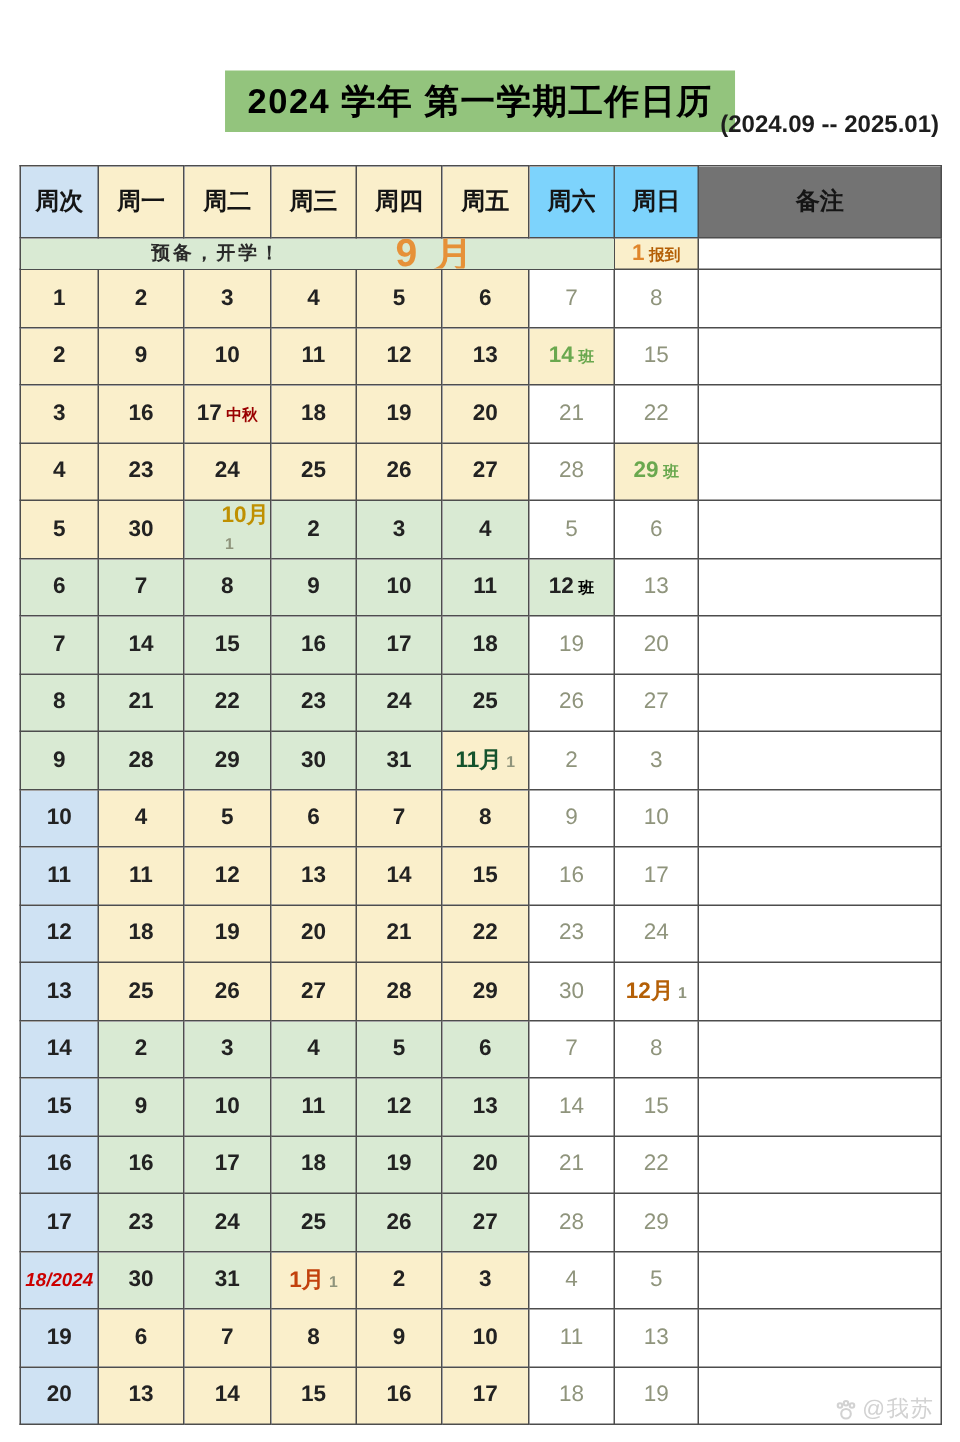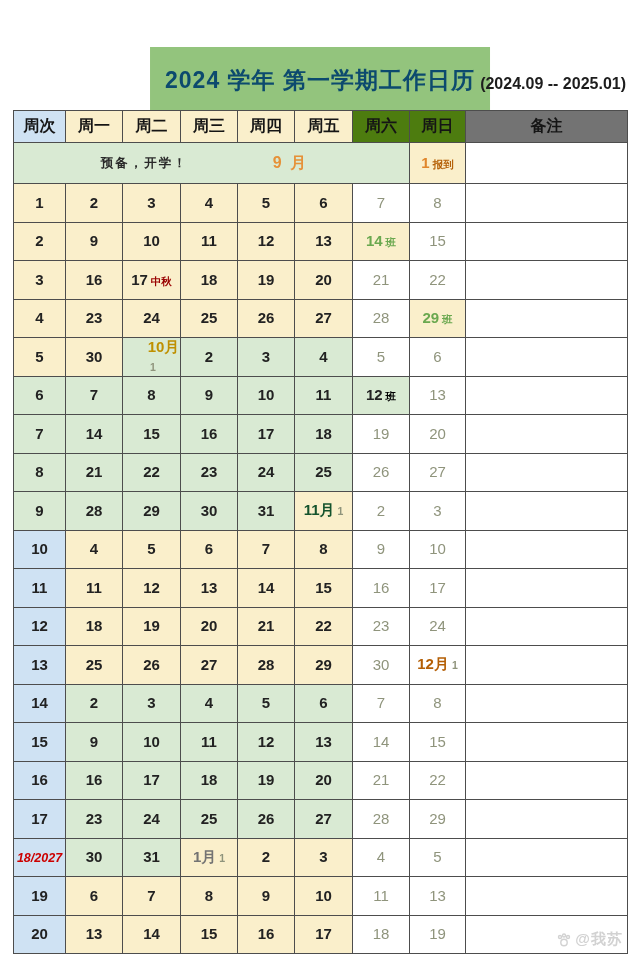--- a/index.html
+++ b/index.html
@@ -2,71 +2,71 @@
 <html><head>
 <meta charset="utf-8">
 <style>
   html,body{margin:0;padding:0;}
   body{
     width:640px;height:961px;background:#ffffff;position:relative;overflow:hidden;
     font-family:"Liberation Sans","DejaVu Sans",sans-serif;
   }
   .title{
     position:absolute;left:50%;top:47px;transform:translateX(-50%);
-    background:#93c47d;color:#0c4a6e;font-weight:700;font-size:23px;
-    padding:18px 15px;white-space:nowrap;letter-spacing:1px;
+    background:#93c47d;color:#000000;font-weight:700;font-size:23px;
+    padding:5px 15px;white-space:nowrap;letter-spacing:1px;
   }
   .subtitle{
     position:absolute;top:75px;right:14px;font-size:16px;color:#1d1d1d;font-weight:600;
   }
   table.cal{
     position:absolute;left:13px;top:110px;width:614px;
     border-collapse:collapse;table-layout:fixed;
   }
   .cal th,.cal td{
     border:1px solid #4d4d4d;text-align:center;vertical-align:middle;
     padding:0;overflow:hidden;
   }
-  .cal thead tr{height:32px;}
+  .cal thead tr{height:48px;}
   .cal th{font-size:16px;font-weight:700;color:#151515;}
-  tr.month-row{height:41px;padding-left:29px;}
+  tr.month-row{height:21px;padding-left:29px;}
   tr.week-row{height:38.5px;}
   
   .bg-cream{background:#faefcb;}
   .bg-green{background:#d9ead3;}
   .bg-blue{background:#cfe2f3;}
   .bg-white{background:#ffffff;}
-  .bg-hgreen{background:#4d7c0f;}
+  .bg-hgreen{background:#7dd3fc;}
   .bg-pink{background:#737373;}
   
   .day{font-size:15px;font-weight:700;color:#222222;}
   .t-wkend{color:#8f947c;font-weight:400;}
   .t-green{color:#6aa84f;}
   .t-gold{color:#bf9000;margin-left:24px;}
   .t-navy{color:#14532d;}
   .t-brown{color:#b45f06;}
-  .t-red{color:#737373;}
+  .t-red{color:#c2410c;}
   .t-darkred{color:#990000;}
   .t-orange{color:#e0862c;}
   .t-hgreentxt{color:#6b7f5e;}
   .sub{font-size:10.5px;font-weight:700;margin-left:3px;text-align:right;}
   .hand{font-style:italic;font-size:12.5px;font-weight:700;color:#cc0000;}
   
   td.band{position:relative;}
   .m-note{
     position:absolute;left:33%;top:50%;transform:translate(-50%,-50%);
     font-size:12.5px;font-weight:700;color:#2a2a2a;letter-spacing:2px;white-space:nowrap;
   }
   .m-label{
     position:absolute;left:70%;top:50%;transform:translate(-50%,-50%);
-    font-size:16px;font-weight:700;color:#e69138;letter-spacing:2px;white-space:nowrap;
+    font-size:26px;font-weight:700;color:#e69138;letter-spacing:2px;white-space:nowrap;
   }
   .watermark{
     position:absolute;right:17px;bottom:12px;display:flex;align-items:center;gap:3px;
-    color:#d2d2d2;font-size:15px;font-weight:700;letter-spacing:1px;
+    color:#d2d2d2;font-size:15px;font-weight:400;letter-spacing:1px;
   }
   .watermark svg{display:block;}
 </style>
 </head>
 <body>
 
 <div class="title">2024 学年 第一学期工作日历</div>
 <div class="subtitle">(2024.09 -- 2025.01)</div>
 
 <table class="cal">
@@ -284,21 +284,21 @@
         <td class="bg-green"><span class="day">23</span></td>
         <td class="bg-green"><span class="day">24</span></td>
         <td class="bg-green"><span class="day">25</span></td>
         <td class="bg-green"><span class="day">26</span></td>
         <td class="bg-green"><span class="day">27</span></td>
         <td class="bg-white"><span class="day t-wkend">28</span></td>
         <td class="bg-white"><span class="day t-wkend">29</span></td>
         <td class="bg-white"></td>
       </tr>
       <tr class="week-row">
-        <td class="bg-blue"><span class="hand">18/</span><span class="hand yr">2027</span></td>
+        <td class="bg-blue"><span class="hand">18/</span><span class="hand yr">2024</span></td>
         <td class="bg-green"><span class="day">30</span></td>
         <td class="bg-green"><span class="day">31</span></td>
         <td class="bg-cream"><span class="day t-red">1月</span><span class="sub t-wkend">1</span></td>
         <td class="bg-cream"><span class="day">2</span></td>
         <td class="bg-cream"><span class="day">3</span></td>
         <td class="bg-white"><span class="day t-wkend">4</span></td>
         <td class="bg-white"><span class="day t-wkend">5</span></td>
         <td class="bg-white"></td>
       </tr>
       <tr class="week-row">

